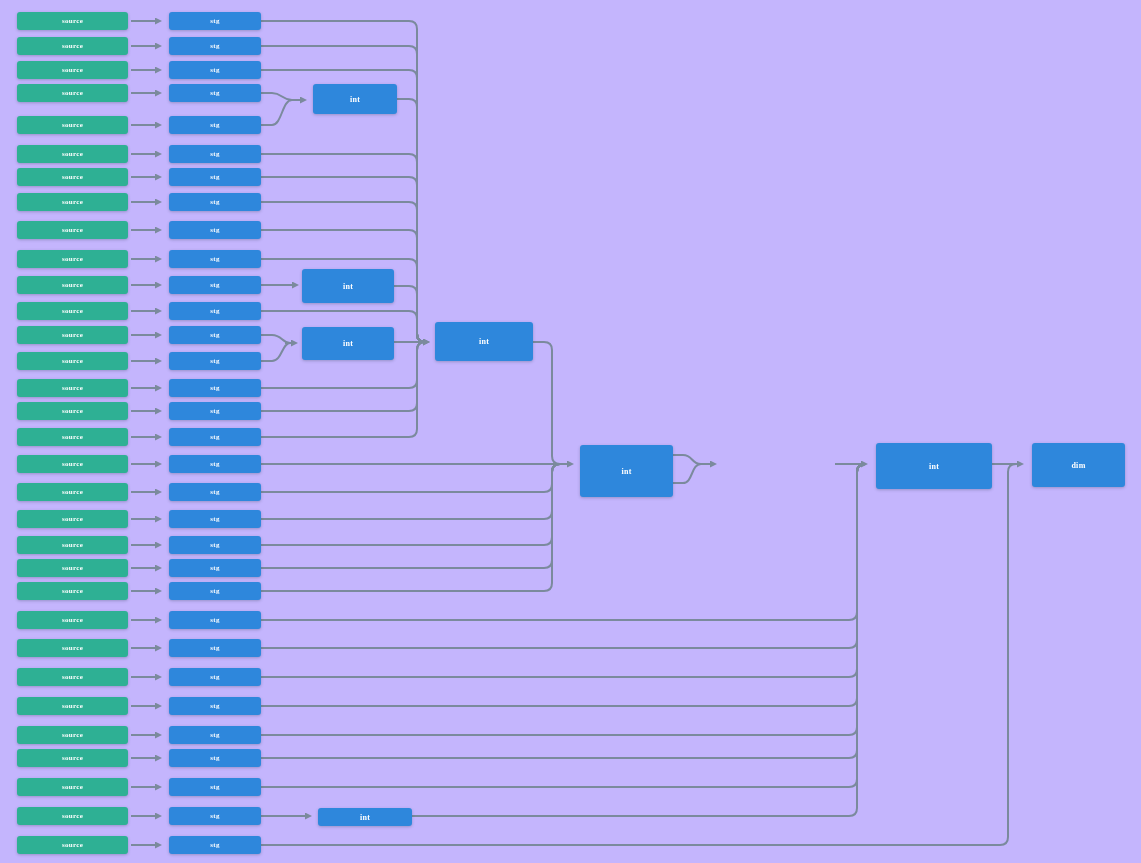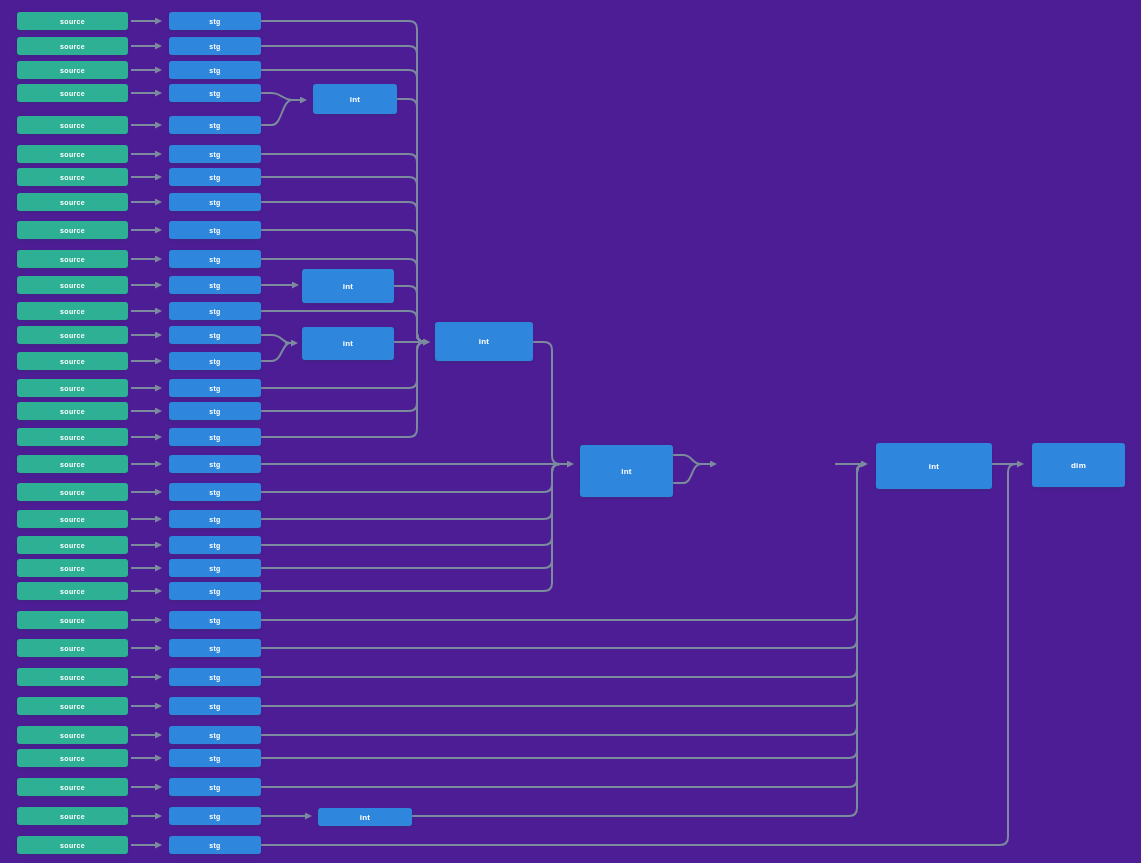--- a/index.html
+++ b/index.html
@@ -1,18 +1,18 @@
 <!DOCTYPE html>
 <html><head>
 <meta charset="utf-8">
 <style>
   html,body{margin:0;padding:0;background:#eff3f7;}
   #canvas{
-    position:relative;width:1141px;height:863px;background:#4c1d95;
-    font-family:Liberation Sans, sans-serif;overflow:hidden;
+    position:relative;width:1141px;height:863px;background:#c4b5fd;
+    font-family:Liberation Serif, serif;overflow:hidden;
   }
   #edges{position:absolute;left:0;top:0;}
   .node{
     position:absolute;display:flex;align-items:center;justify-content:center;
     color:#fff;font-weight:bold;border-radius:3px;
     box-shadow:0 1px 3px rgba(45,62,80,.30);
     font-size:7px;letter-spacing:.3px;cursor:pointer;user-select:none;
   }
   .node.source{background:#2eb094;}
   .node.stg{background:#2e87dc;}

